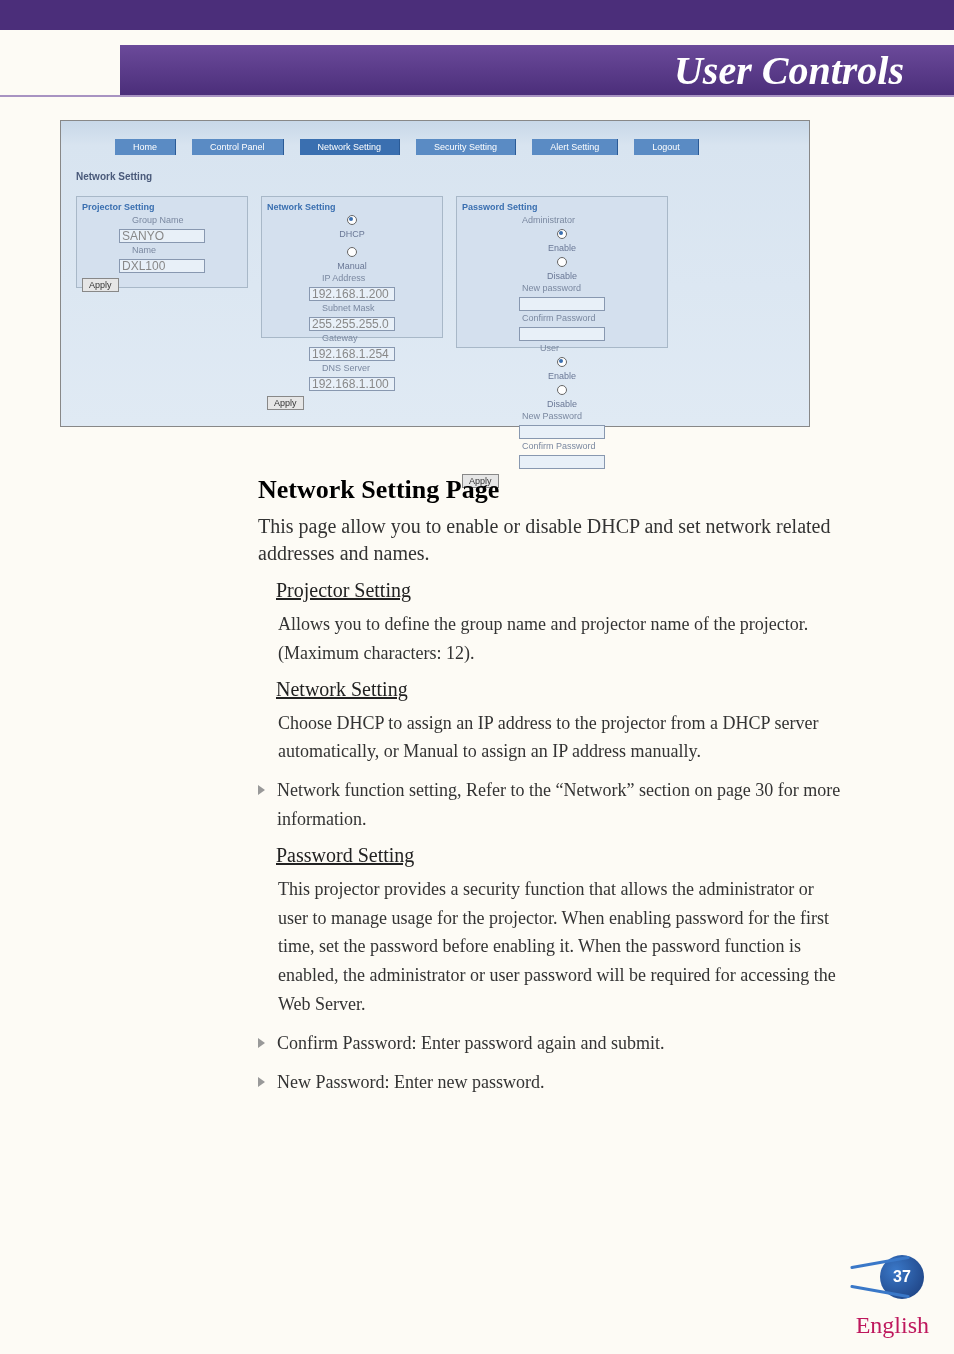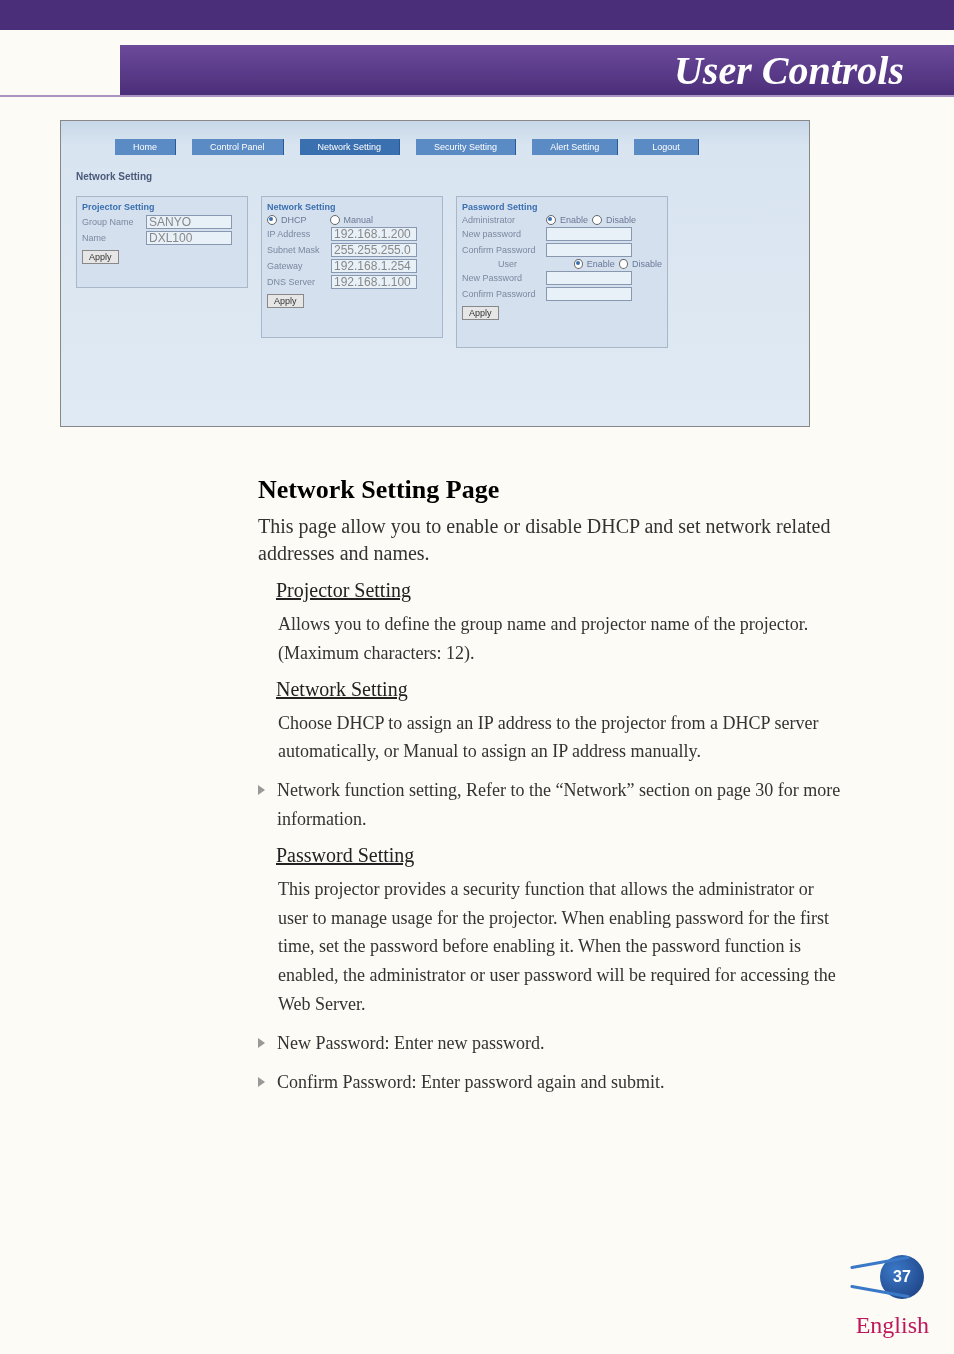--- a/index.html
+++ b/index.html
@@ -95,20 +95,21 @@
   .ss-panel-title {
     font-weight: bold;
     color: #3a6fb0;
     margin-bottom: 3px;
   }
   .ss-row {
     display: flex;
     align-items: center;
     margin: 2px 0;
     gap: 4px;
+    flex-direction: column;
   }
   .ss-label {
     width: 60px;
     color: #7a88a0;
   }
   .ss-input {
     background: #e8f0f8;
     border: 1px solid #8898b0;
     height: 12px;
     width: 80px;
@@ -349,24 +350,24 @@
   <div class="body-text">Choose DHCP to assign an IP address to the projector from a DHCP server automatically, or Manual to assign an IP address manually.</div>
   <div class="bullet-row">
     <div class="bullet-arrow"></div>
     <div>Network function setting, Refer to the “Network” section on page 30 for more information.</div>
   </div>
 
   <div class="section-head">Password Setting</div>
   <div class="body-text">This projector provides a security function that allows the administrator or user to manage usage for the projector. When enabling password for the first time, set the password before enabling it. When the password function is enabled, the administrator or user password will be required for accessing the Web Server.</div>
   <div class="bullet-row">
     <div class="bullet-arrow"></div>
-    <div>New Password: Enter new password.</div>
+    <div>Confirm Password: Enter password again and submit.</div>
   </div>
   <div class="bullet-row">
     <div class="bullet-arrow"></div>
-    <div>Confirm Password: Enter password again and submit.</div>
+    <div>New Password: Enter new password.</div>
   </div>
 </div>
 
 <div class="page-badge">
   <span>37</span>
 </div>
 <div class="lang-label">English</div>
 
 </body></html>

